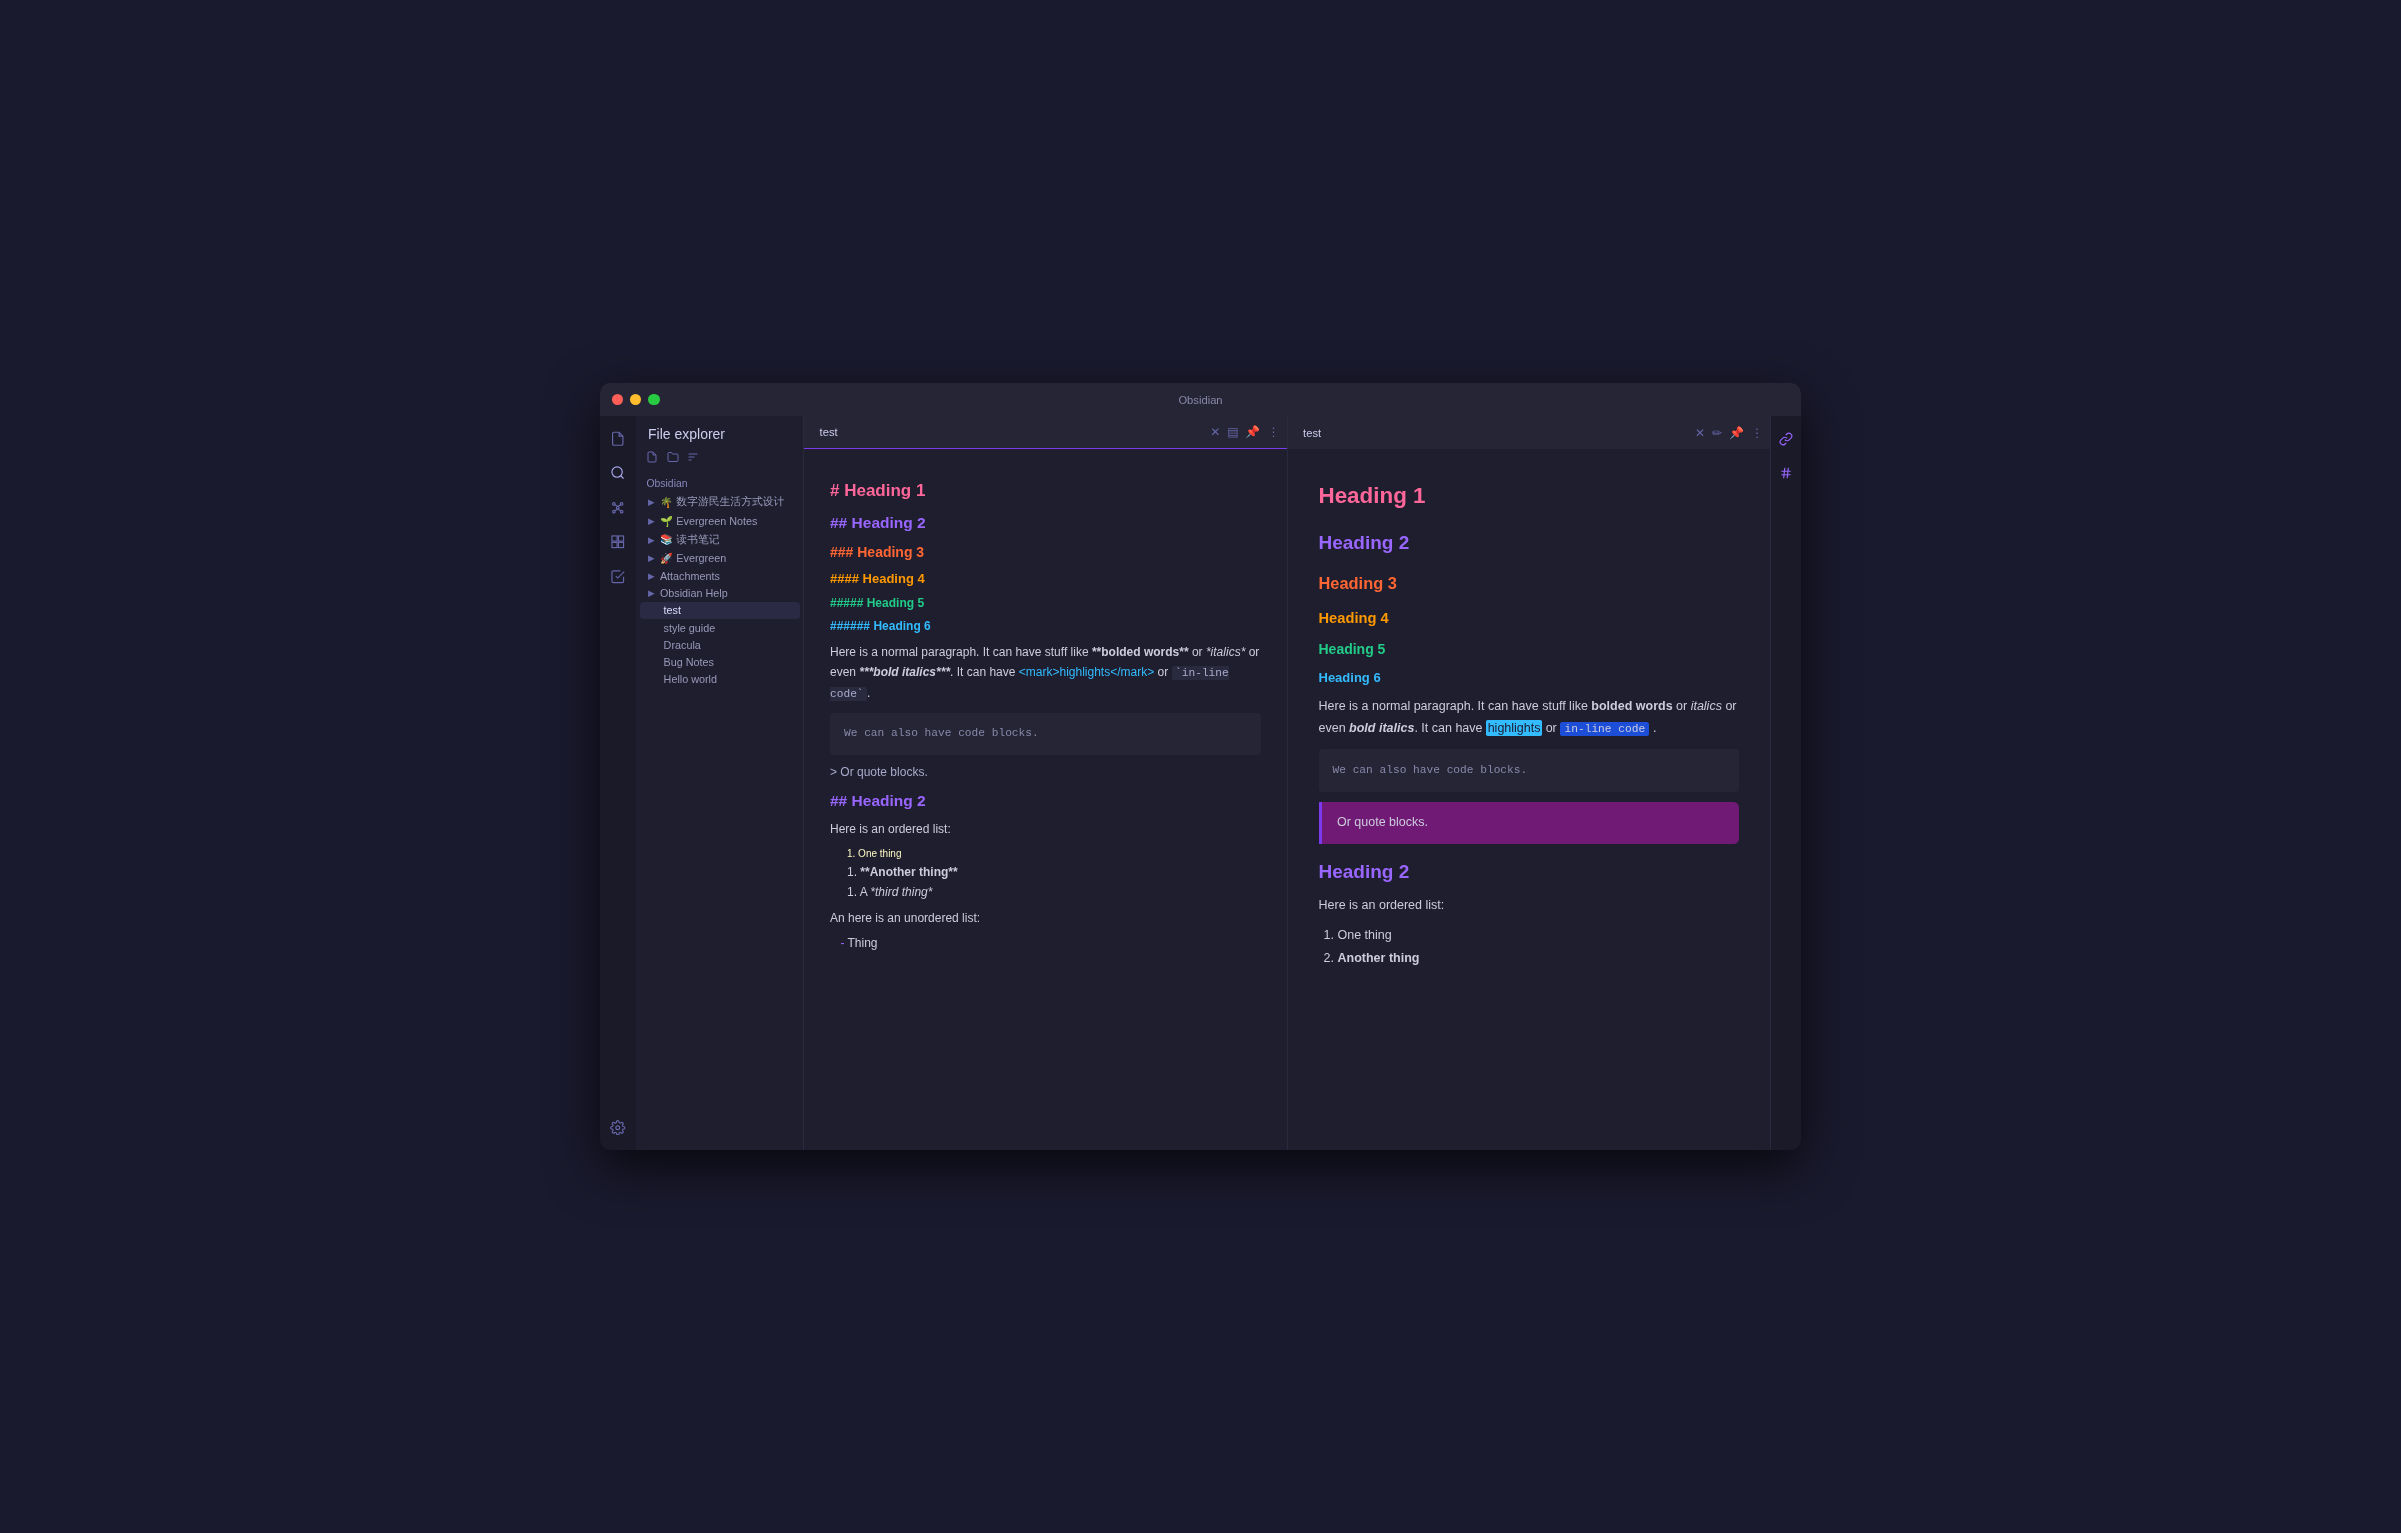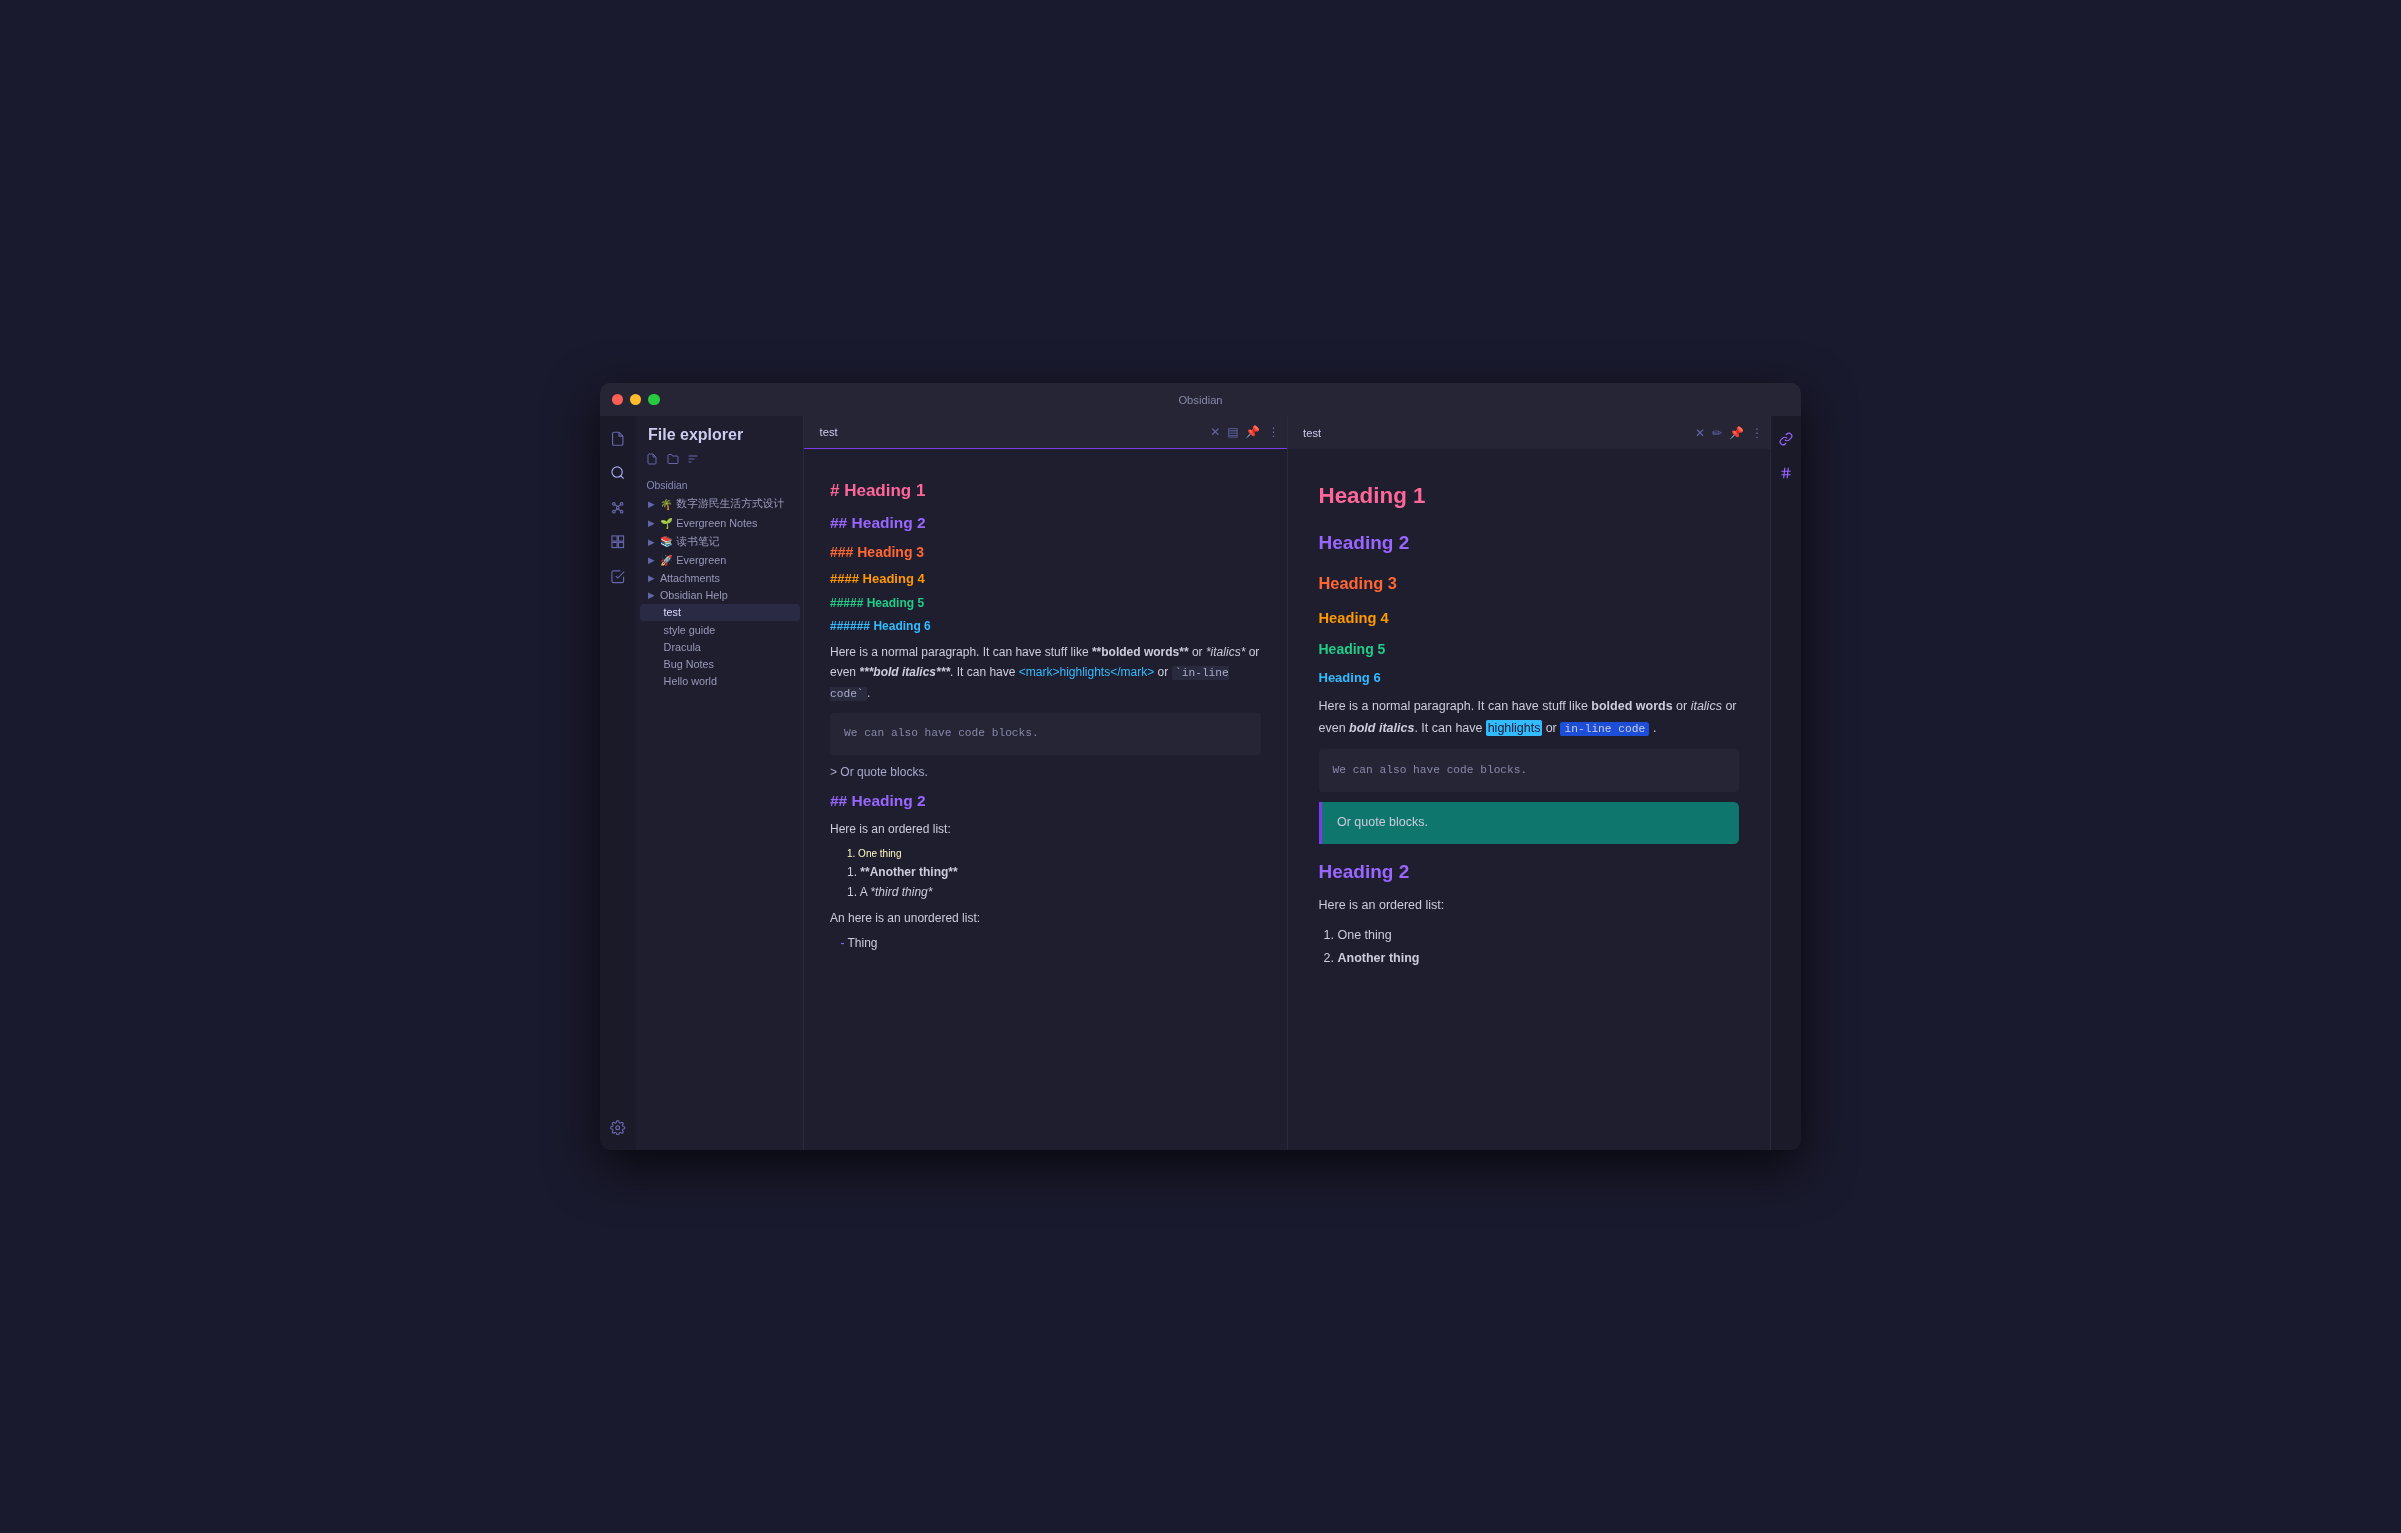--- a/index.html
+++ b/index.html
@@ -87,22 +87,22 @@
       background: #1e1e2e;
       border-right: 0.9px solid #2a2a3e;
       display: flex;
       flex-direction: column;
       flex-shrink: 0;
       overflow: hidden;
     }
     .file-explorer-header {
       padding: 10.4px 12px 7px;
       color: #ccccee;
-      font-size: 16px;
-      font-weight: 700;
+      font-size: 14px;
+      font-weight: 400;
       display: flex;
       align-items: flex-end;
       justify-content: space-between;
     }
     .file-explorer-tools {
       display: flex;
       gap: 5.2px;
       align-items: center;
       padding: 0 8.6px 7px;
     }
@@ -290,21 +290,21 @@
       background: #252535;
       color: #8888aa;
       padding: 12px 14px;
       border-radius: 3.5px;
       font-size: 11.2px;
       margin: 8.6px 0;
       display: block;
     }
     .blockquote-preview {
       border-left: 3.5px solid #7c3aed;
-      background: #0f766e;
+      background: #701a75;
       padding: 10.4px 15.5px;
       margin: 10.4px 0;
       border-radius: 0 5.2px 5.2px 0;
       color: #ccccdd;
       font-size: 12.5px;
     }
     .ordered-list { margin: 3.5px 0 3.5px 17px; }
     .ordered-list li { color: #ccccdd; font-size: 12px; line-height: 1.7; }
     .ordered-list-preview { margin: 3.5px 0 3.5px 19px; }
     .ordered-list-preview li { color: #ccccdd; font-size: 12.5px; line-height: 1.8; }

